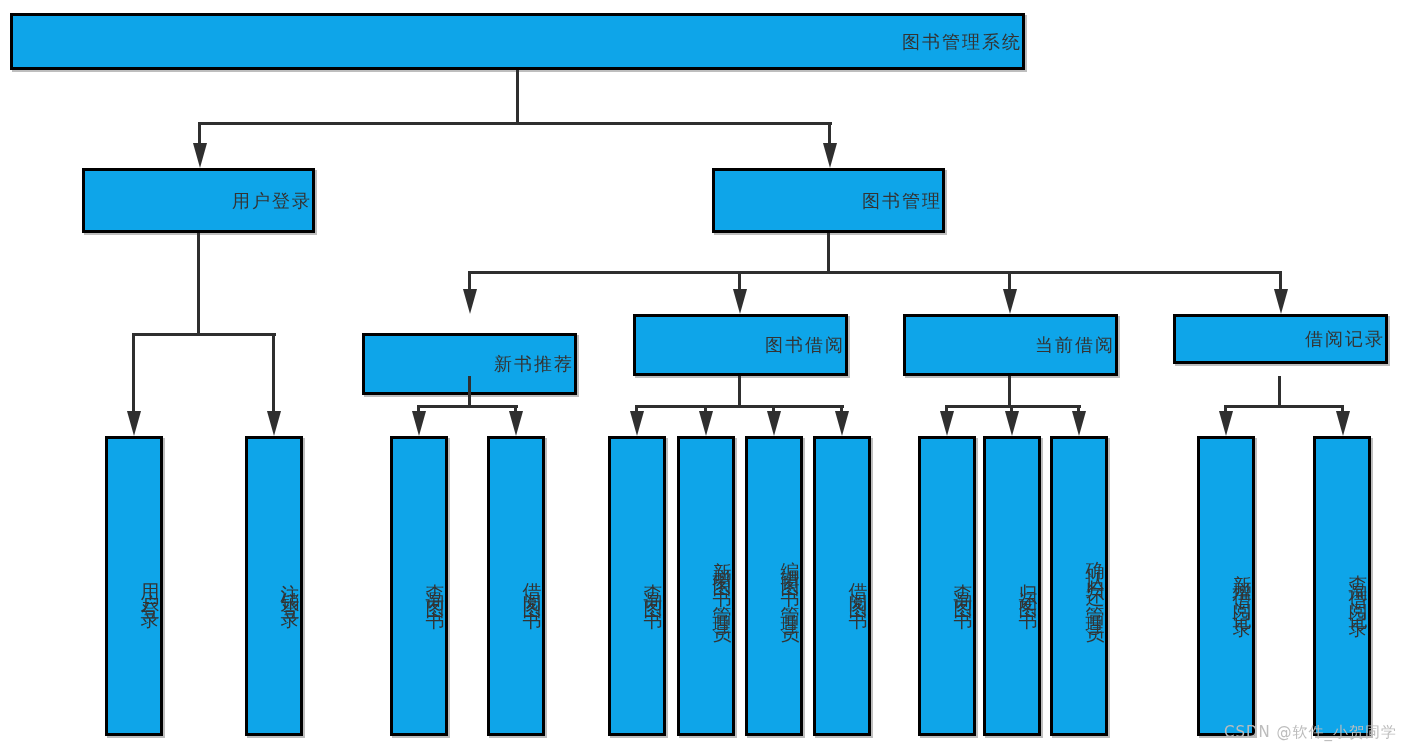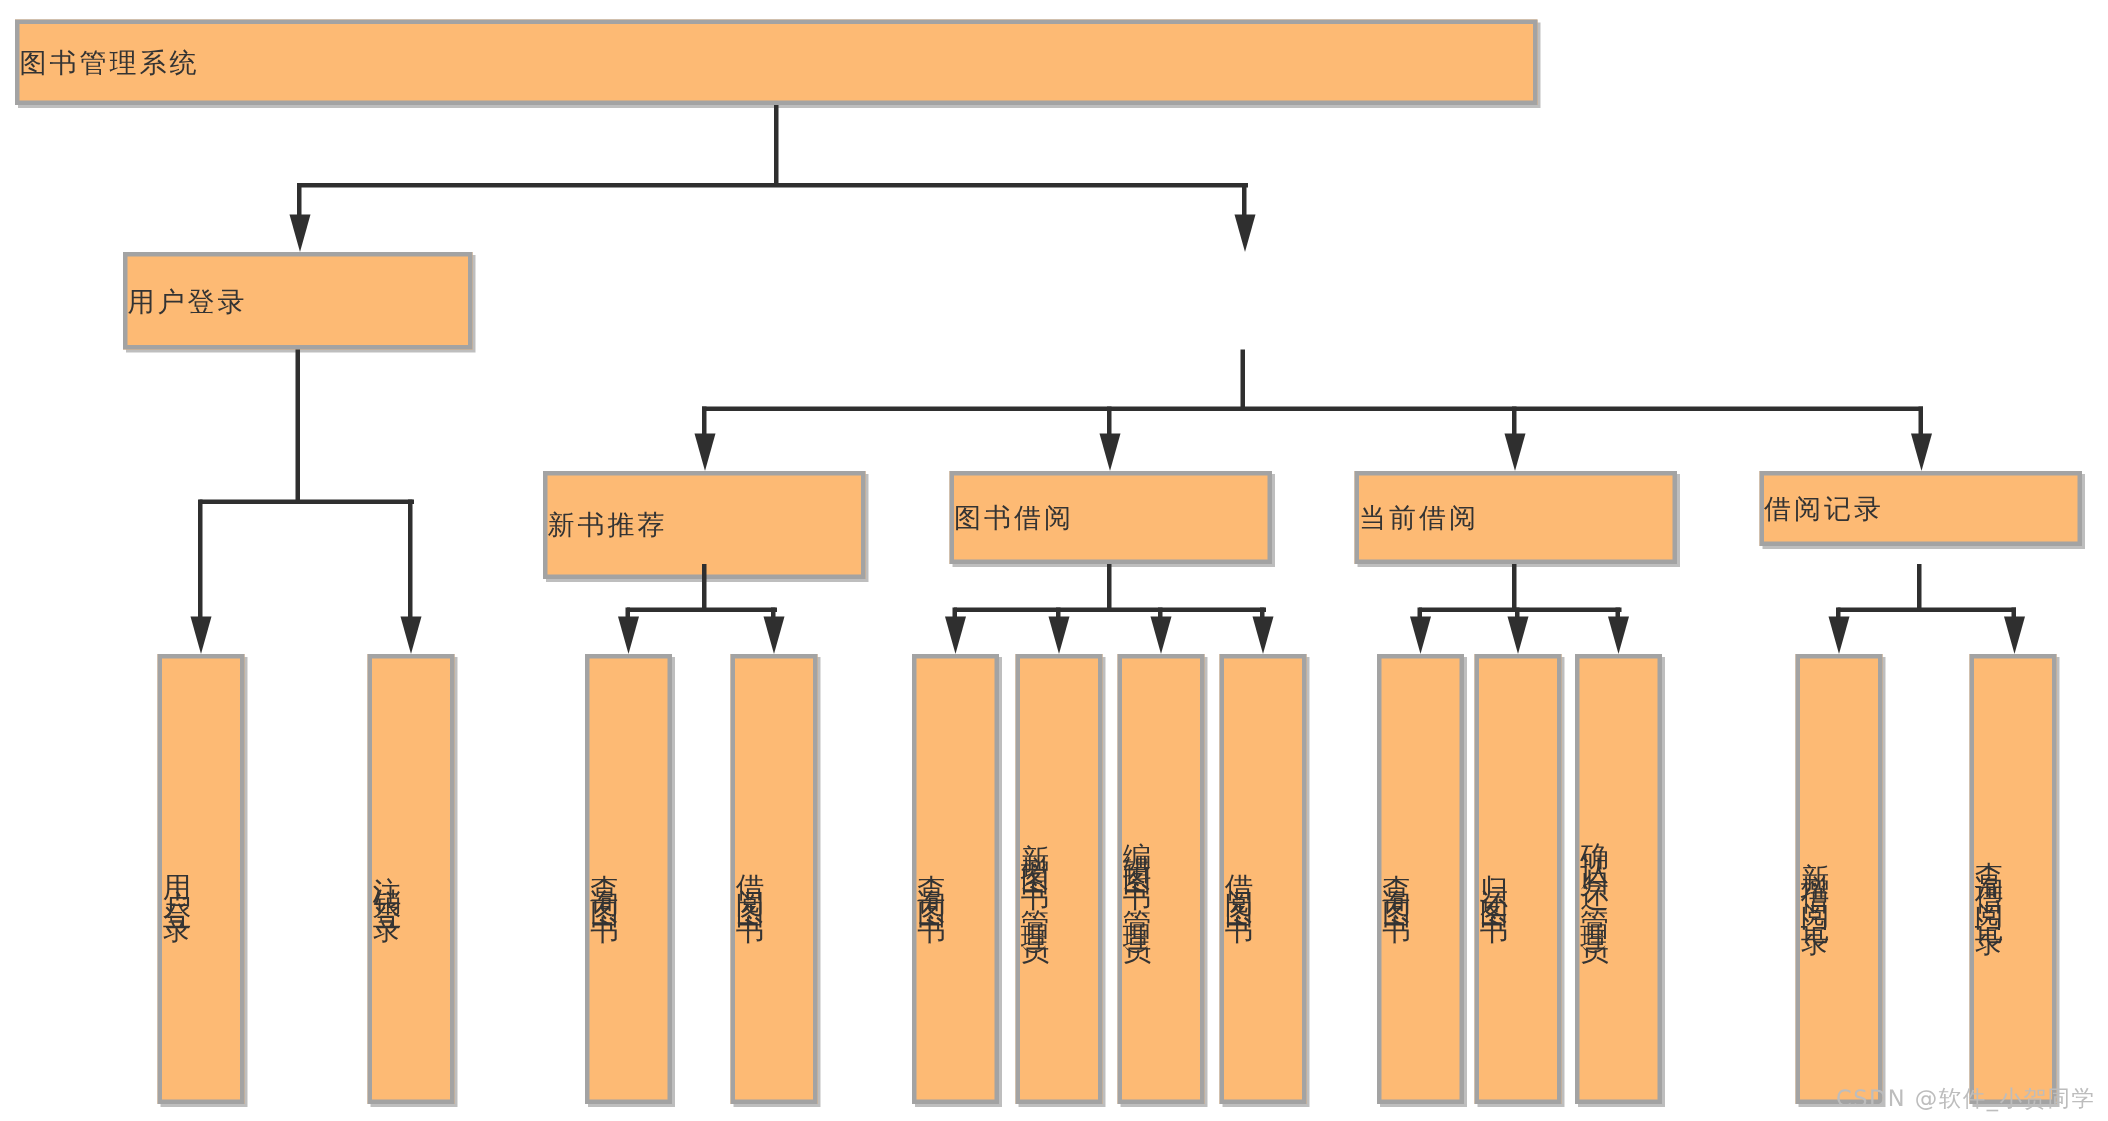--- a/index.html
+++ b/index.html
@@ -1,22 +1,22 @@
 <!DOCTYPE html>
 <html><head>
 <meta charset="utf-8">
 <style>
   html,body { margin:0; padding:0; background:#ffffff; }
   .canvas {
     position:relative; width:1405px; height:747px; background:#ffffff;
     font-family:"DejaVu Sans", sans-serif; color:#333333; overflow:hidden;
   }
   .box {
-    position:absolute; background:#fdba74; border:3px solid #a3a3a3;
-    box-sizing:border-box; display:flex; align-items:center; justify-content:flex-start;
+    position:absolute; background:#0ea5e9; border:3px solid #000000;
+    box-sizing:border-box; display:flex; align-items:center; justify-content:flex-end;
     box-shadow:2px 2px 0 rgba(110,110,110,0.45);
   }
   .h-label { font-size:18px; letter-spacing:2px; white-space:nowrap; }
   .leaf .vtxt {
     writing-mode:vertical-rl; text-orientation:mixed;
     font-size:19px; letter-spacing:9px; line-height:1;
   }
   .vline, .hline { position:absolute; background:#2f2f2f; }
   .vline { width:3px; }
   .hline { height:3px; }
@@ -42,40 +42,43 @@
   <div class="vline" style="left:516px; top:70px; height:52px;"></div>
   <div class="hline" style="left:199px; top:122px; width:633px;"></div>
   <div class="vline" style="left:198px; top:122px; height:24px;"></div>
   <div class="arrow" style="left:193px; top:143px;"></div>
   <div class="vline" style="left:828px; top:122px; height:24px;"></div>
   <div class="arrow" style="left:823px; top:143px;"></div>
 
   <div class="box" style="left:82px; top:168px; width:233px; height:65px;">
     <span class="h-label">用户登录</span>
   </div>
+  <div class="box" style="left:712px; top:168px; width:233px; height:65px;">
+    <span class="h-label">图书管理</span>
+  </div>
 
   <div class="vline" style="left:197px; top:233px; height:103px;"></div>
   <div class="hline" style="left:133px; top:333px; width:143px;"></div>
   <div class="vline" style="left:132px; top:333px; height:79px;"></div>
   <div class="arrow" style="left:127px; top:411px;"></div>
   <div class="vline" style="left:272px; top:333px; height:79px;"></div>
   <div class="arrow" style="left:267px; top:411px;"></div>
 
   <div class="vline" style="left:827px; top:233px; height:41px;"></div>
   <div class="hline" style="left:468px; top:271px; width:814px;"></div>
   <div class="vline" style="left:468px; top:271px; height:20px;"></div>
   <div class="arrow" style="left:463px; top:289px;"></div>
   <div class="vline" style="left:738px; top:271px; height:20px;"></div>
   <div class="arrow" style="left:733px; top:289px;"></div>
   <div class="vline" style="left:1008px; top:271px; height:20px;"></div>
   <div class="arrow" style="left:1003px; top:289px;"></div>
   <div class="vline" style="left:1279px; top:271px; height:20px;"></div>
   <div class="arrow" style="left:1274px; top:289px;"></div>
 
-  <div class="box" style="left:362px; top:314px; width:215px; height:72px;">
+  <div class="box" style="left:362px; top:333px; width:215px; height:62px;">
     <span class="h-label">新书推荐</span>
   </div>
   <div class="box" style="left:633px; top:314px; width:215px; height:62px;">
     <span class="h-label">图书借阅</span>
   </div>
   <div class="box" style="left:903px; top:314px; width:215px; height:62px;">
     <span class="h-label">当前借阅</span>
   </div>
   <div class="box" style="left:1173px; top:314px; width:215px; height:50px;">
     <span class="h-label">借阅记录</span>

